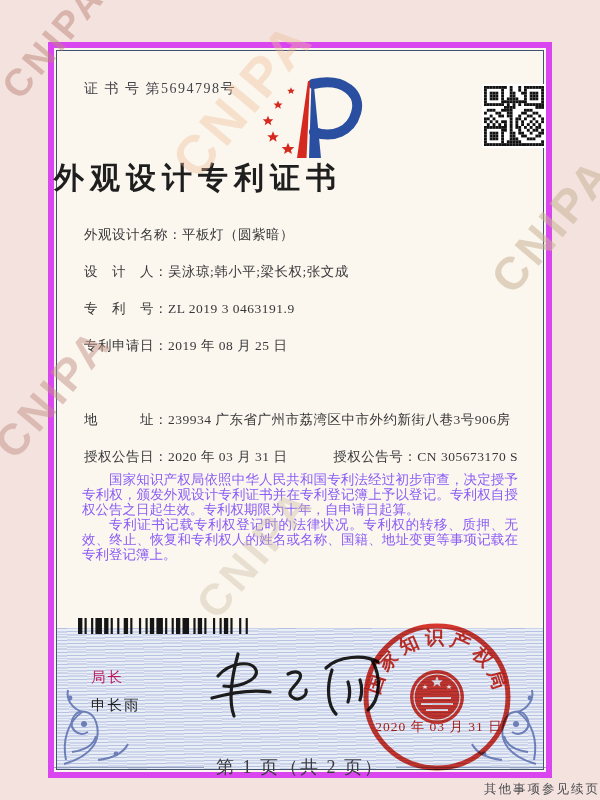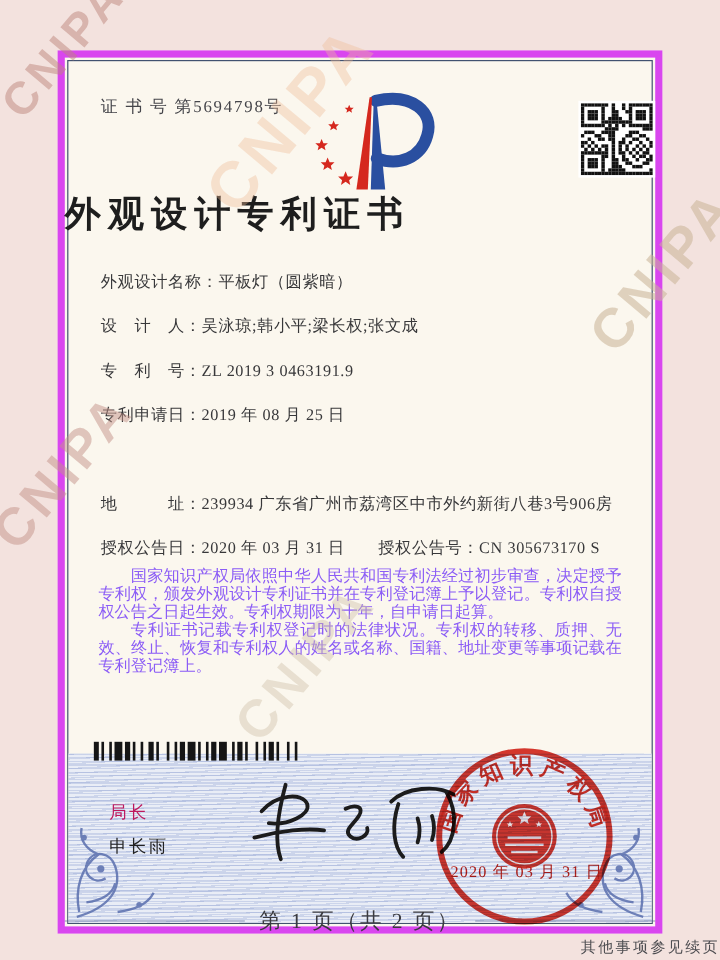--- a/index.html
+++ b/index.html
@@ -38,21 +38,21 @@
     position:absolute;left:0;right:0;top:110px;z-index:4;
     text-align:left;font-size:30px;font-weight:bold;color:#1e1e1e;letter-spacing:6px;
   }
   .field-row{
     position:absolute;left:30px;z-index:4;white-space:nowrap;
     font-size:13.5px;color:#38383a;letter-spacing:.5px;
   }
   .field-row .lbl{color:#38383a;}
   .row0{top:178px}.row1{top:215px}.row2{top:252px}.row3{top:289px}
   .row4{top:326px}.row5{top:363px}.row6{top:400px}
-  .row6 .second{margin-left:24px;text-align:center;}
+  .row6 .second{margin-left:42px;text-align:center;}
   .paras{
     position:absolute;left:28px;right:28px;top:424px;z-index:4;
     font-size:13.5px;line-height:15px;color:#8b5cf6;text-align:justify;
   }
   .paras p{margin:0;text-indent:2em;}
   .barcode{position:absolute;left:24px;top:570px;width:172px;height:16px;z-index:5;}
   
   .guilloche{
     position:absolute;left:3px;right:3px;bottom:3px;height:141px;z-index:3;
     background:

